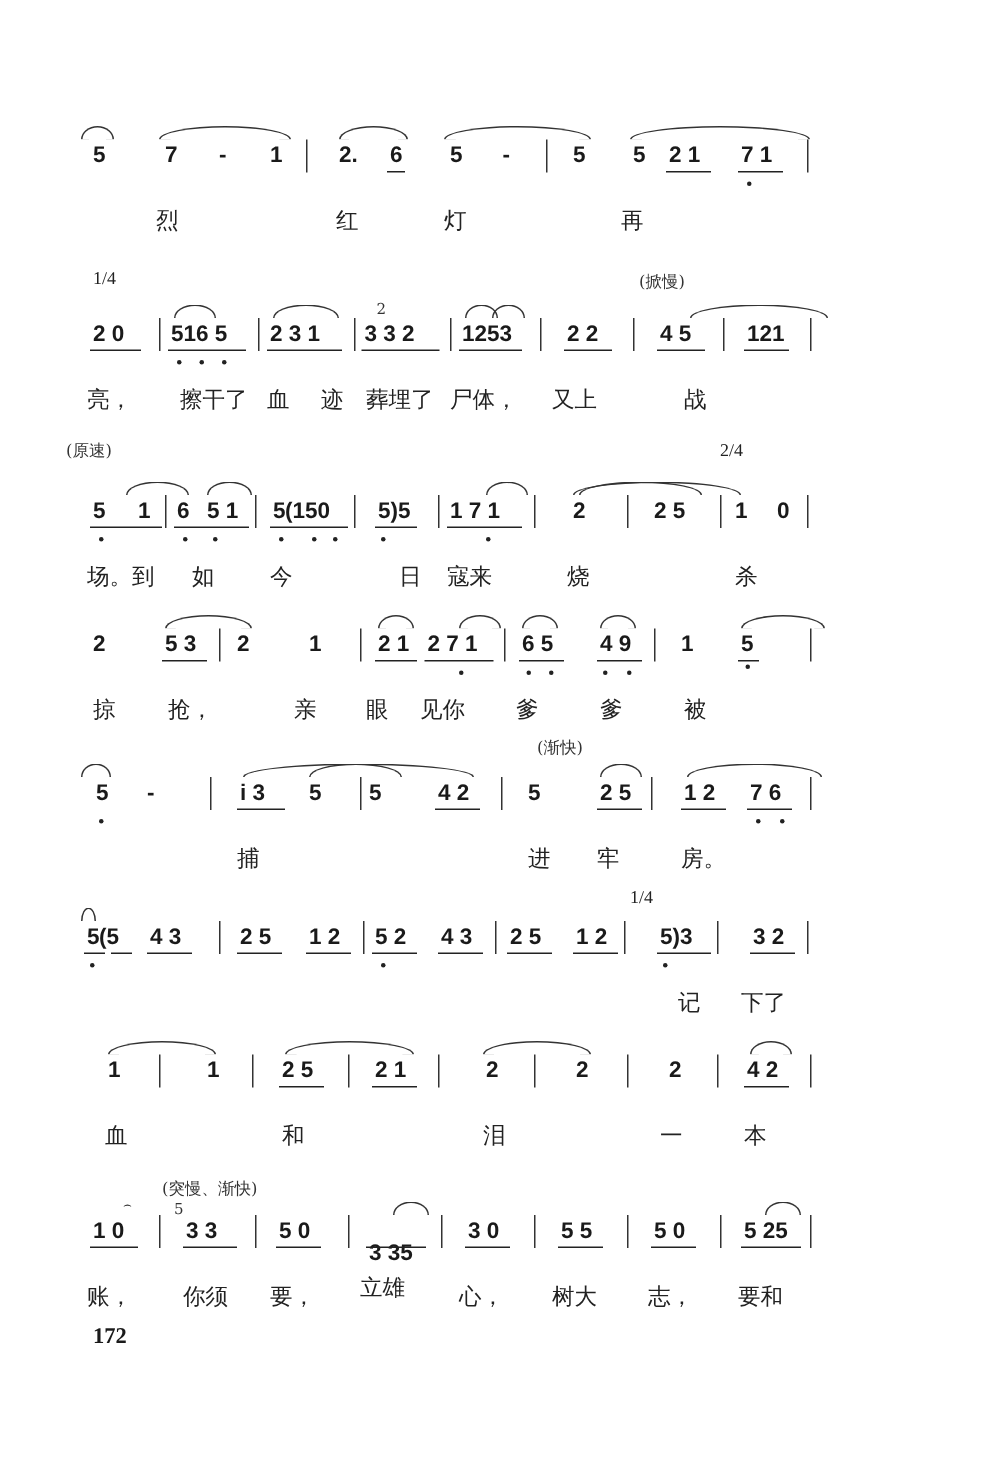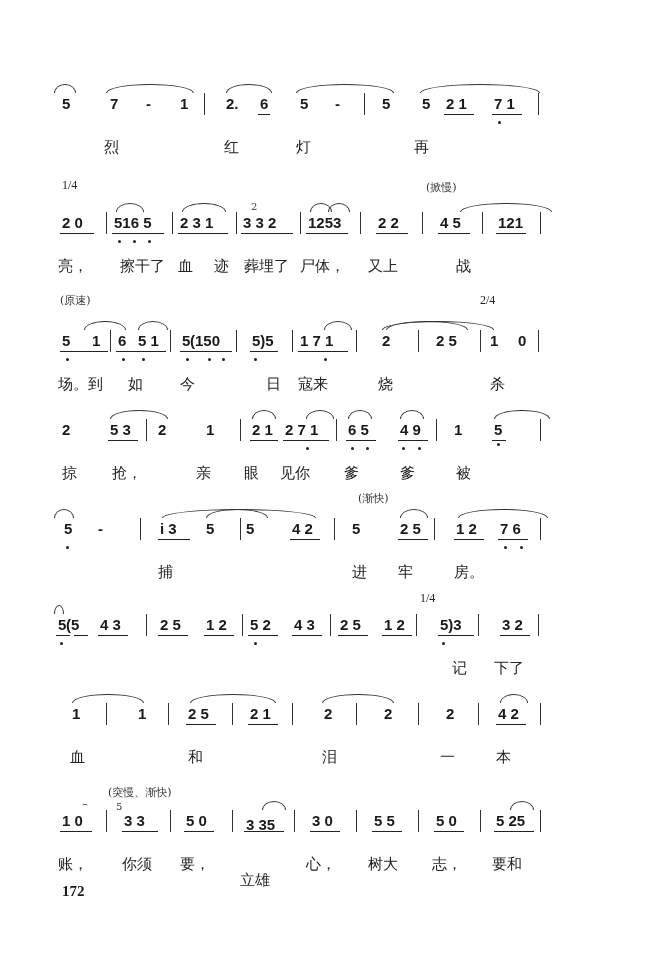--- a/index.html
+++ b/index.html
@@ -109,21 +109,21 @@
       <div class="el note" style="left: 436px; top: 0px;">2 5</div>
       <div class="el note" style="left: 490px; top: 0px;">1</div>
       <div class="el note" style="left: 518px; top: 0px;">0</div>
       <div class="el lyric" style="left: 58px; top: 42px;">场。到</div>
       <div class="el lyric" style="left: 128px; top: 42px;">如</div>
       <div class="el lyric" style="left: 180px; top: 42px;">今</div>
       <div class="el lyric" style="left: 266px; top: 42px;">日</div>
       <div class="el lyric" style="left: 298px; top: 42px;">寇来</div>
       <div class="el lyric" style="left: 378px; top: 42px;">烧</div>
       <div class="el lyric" style="left: 490px; top: 42px;">杀</div>
-      <div class="el mark" style="left: 60px; top: -40px;">(原速)</div>
+      <div class="el mark" style="left: 44px; top: -40px;">(原速)</div>
       <div class="el meter" style="left: 480px; top: -40px;">2/4</div>
       <div class="bar" style="left: 110px; top: -3px;"></div>
       <div class="bar" style="left: 170px; top: -3px;"></div>
       <div class="bar" style="left: 236px; top: -3px;"></div>
       <div class="bar" style="left: 292px; top: -3px;"></div>
       <div class="bar" style="left: 356px; top: -3px;"></div>
       <div class="bar" style="left: 418px; top: -3px;"></div>
       <div class="bar" style="left: 480px; top: -3px;"></div>
       <div class="bar" style="left: 538px; top: -3px;"></div>
       <div class="arc" style="left: 84px; top: -12px; width: 40px;"></div>
@@ -287,29 +287,29 @@
       <div class="arc" style="left: 322px; top: -12px; width: 70px;"></div>
       <div class="arc" style="left: 500px; top: -12px; width: 26px;"></div>
       <div class="ul" style="left: 186px; top: 18px; width: 30px;"></div>
       <div class="ul" style="left: 248px; top: 18px; width: 30px;"></div>
       <div class="ul" style="left: 496px; top: 18px; width: 30px;"></div>
     </div>
     <div class="system" style="top: 813px;">
       <div class="el note" style="left: 62px; top: 0px;">1 0</div>
       <div class="el note" style="left: 124px; top: 0px;">3 3</div>
       <div class="el note" style="left: 186px; top: 0px;">5 0</div>
-      <div class="el note" style="left: 246px; top: 4px;">3 35</div>
+      <div class="el note" style="left: 246px; top: 15px;">3 35</div>
       <div class="el note" style="left: 312px; top: 0px;">3 0</div>
       <div class="el note" style="left: 374px; top: 0px;">5 5</div>
       <div class="el note" style="left: 436px; top: 0px;">5 0</div>
       <div class="el note" style="left: 496px; top: 0px;">5 25</div>
       <div class="el lyric" style="left: 58px; top: 42px;">账，</div>
       <div class="el lyric" style="left: 122px; top: 42px;">你须</div>
       <div class="el lyric" style="left: 180px; top: 42px;">要，</div>
-      <div class="el lyric" style="left: 240px; top: 58px;">立雄</div>
+      <div class="el lyric" style="left: 240px; top: 36px;">立雄</div>
       <div class="el lyric" style="left: 306px; top: 42px;">心，</div>
       <div class="el lyric" style="left: 368px; top: 42px;">树大</div>
       <div class="el lyric" style="left: 432px; top: 42px;">志，</div>
       <div class="el lyric" style="left: 492px; top: 42px;">要和</div>
       <div class="el mark" style="left: 108px; top: -28px;">(突慢、渐快)</div>
       <div class="el mark" style="left: 116px; top: -12px; font-size: 10px;">5</div>
       <div class="el mark" style="left: 82px; top: -14px; font-size: 9px;">⌢</div>
       <div class="bar" style="left: 106px; top: -3px;"></div>
       <div class="bar" style="left: 170px; top: -3px;"></div>
       <div class="bar" style="left: 232px; top: -3px;"></div>

